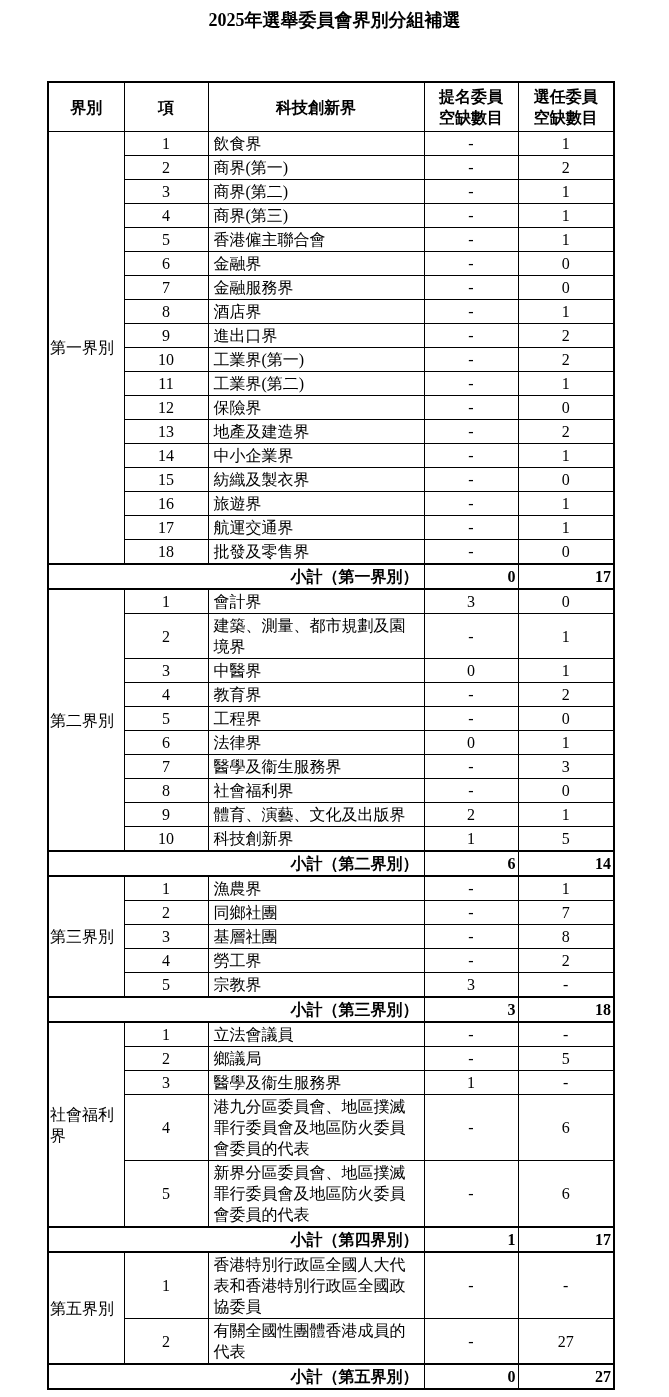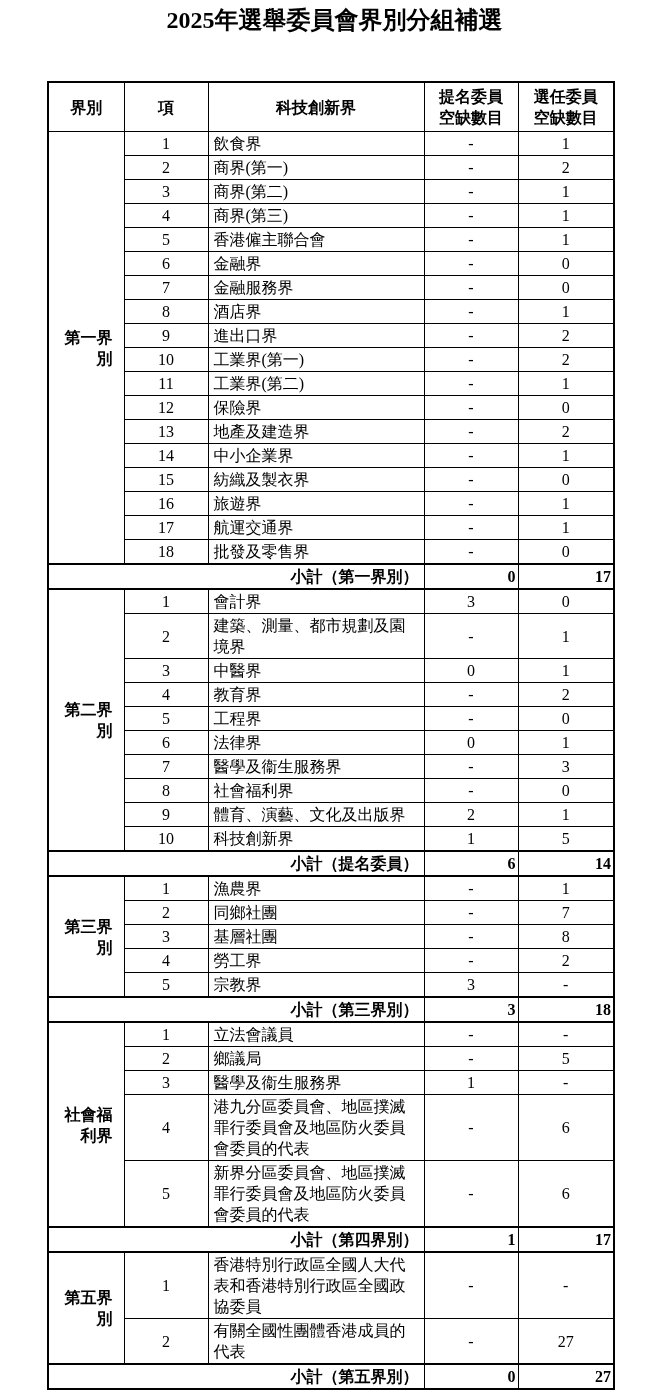--- a/index.html
+++ b/index.html
@@ -11,21 +11,21 @@
   body {
     width: 669px;
     height: 1397px;
     font-family: "Liberation Serif", "DejaVu Serif", serif;
     overflow: hidden;
   }
   .title-block {
     padding-top: 8px;
     text-align: center;
     font-weight: bold;
-    font-size: 24px;
+    font-size: 18px;
     line-height: 24px;
   }
   table.vacancy-table {
     border-collapse: collapse;
     table-layout: fixed;
     width: 566px;
     margin: 49px 0 0 47px;
     border: 2.5px solid #000;
   }
   .vacancy-table th,
@@ -39,23 +39,23 @@
   }
   .vacancy-table thead th {
     font-weight: bold;
     text-align: center;
     white-space: pre-line;
     padding: 3px 2px;
   }
   .vacancy-table td.c { text-align: center; padding: 1px 2px; }
   .vacancy-table td.name { text-align: left; margin-left: 40px; }
   .vacancy-table td.sector {
-    font-weight: bold;
-    text-align: right;
-    padding: 1px 11px;
+    font-weight: normal;
+    text-align: left;
+    padding: 1px 1px;
   }
   .vacancy-table tr.subtotal td,
   .vacancy-table tr.total td {
     font-weight: bold;
     text-align: right;
     border-top: 2.5px solid #000;
     border-bottom: 2.5px solid #000;
   }
 </style>
 </head>
@@ -254,21 +254,21 @@
         <td class="c">2</td>
         <td class="c">1</td>
       </tr>
       <tr>
         <td class="c">10</td>
         <td class="name">科技創新界</td>
         <td class="c">1</td>
         <td class="c">5</td>
       </tr>
       <tr class="subtotal">
-        <td colspan="3">小計（提名委員）</td>
+        <td colspan="3">小計（第二界別）</td>
         <td class="c">6</td>
         <td class="c">14</td>
       </tr>
       <tr>
         <td class="sector" rowspan="5">第三界別</td>
         <td class="c">1</td>
         <td class="name">漁農界</td>
         <td class="c">-</td>
         <td class="c">1</td>
       </tr>

